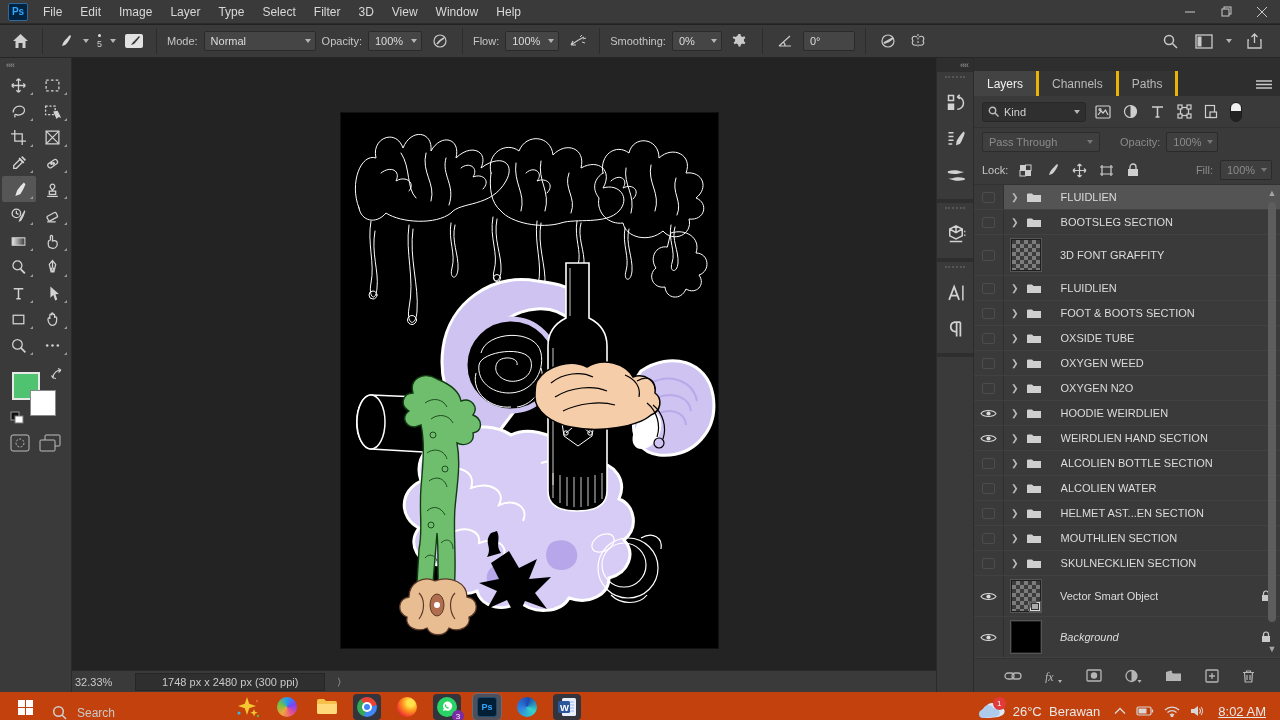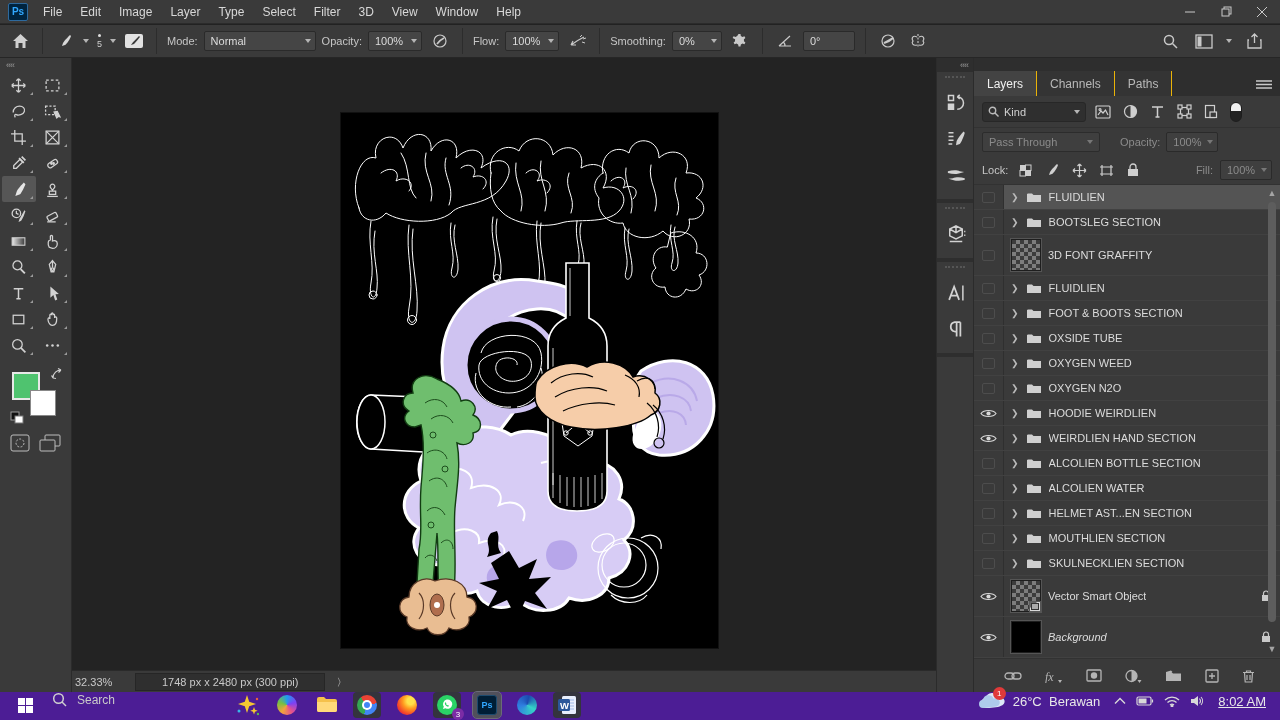--- a/index.html
+++ b/index.html
@@ -66,21 +66,21 @@
   .strip-group { border-bottom:4px solid #2e2e2e; padding:2px 0 6px; }
   .drag-dots { height:5px; margin:2px 8px 4px; border-top:2px dotted #565656; }
   .strip-icon { width:37px; height:36px; display:flex; align-items:center; justify-content:center; }
 
   
   #panels { position:absolute; left:973px; top:0; width:307px; height:634px; background:#3a3a3a; border-left:1px solid #2b2b2b; }
   
   #panels { left:973px; } 
   #panel-top { height:12px; background:#2e2e2e; }
   #panel-tabs { height:26px; background:#2e2e2e; display:flex; align-items:flex-end; }
-  .panel-tab { height:25px; padding:0 13px; display:flex; align-items:center; font-size:12px; color:#b9b9b9; background:#343434; border-right:1px solid #eab308; }
+  .panel-tab { height:25px; padding:0 13px; display:flex; align-items:center; font-size:12px; color:#b9b9b9; background:#343434; border-right:3px solid #eab308; }
   .panel-tab.active { background:#434343; color:#efefef; }
   #panel-menu { margin-left:auto; margin-right:8px; margin-bottom:6px; }
   #filter-row { height:32px; display:flex; align-items:center; gap:7px; padding:0 8px; border-bottom:1px solid #323232; }
   #kind-box { width:104px; height:20px; background:#2f2f2f; border:1px solid #272727; border-radius:3px; display:flex; align-items:center; gap:5px; padding:0 5px; color:#d0d0d0; font-size:11px; }
   #kind-box .chev { margin-left:auto; }
   .filt-icon { width:20px; height:20px; display:flex; align-items:center; justify-content:center; }
   #filter-toggle { width:12px; height:20px; background:linear-gradient(#f0f0f0 0 45%, #222 45%); border-radius:6px; border:1px solid #1d1d1d; margin-left:2px; }
   #blend-row { height:28px; display:flex; align-items:center; gap:6px; padding:0 8px; }
   #blend-select { width:118px; height:20px; background:#3f3f3f; border:1px solid #2c2c2c; border-radius:2px; display:flex; align-items:center; padding:0 6px; color:#8b8b8b; font-size:11px; }
   #blend-select .chev { margin-left:auto; border-top-color:#777; }
@@ -89,39 +89,39 @@
   #lock-row .opt-field { background:#3f3f3f; color:#8b8b8b; }
 
   #layers-list { position:absolute; left:0; top:127px; width:307px; height:473px; overflow:hidden; }
   .layer-row { display:flex; align-items:stretch; height:25px; border-bottom:1px solid #414141; }
   .layer-row.tall { height:41px; }
   .lr-eye { width:30px; flex:none; border-right:1px solid #2f2f2f; display:flex; align-items:center; justify-content:center; }
   .eye-empty { width:13px; height:11px; border:1px solid #4d4d4d; border-radius:2px; }
   .lr-content { flex:1; display:flex; align-items:center; gap:7px; padding-left:7px; min-width:0; }
   .layer-row.selected .lr-content { background:#545454; }
   .lr-chev { color:#b9b9b9; font-size:9px; flex:none; }
-  .lr-name { font-size:11px; color:#dcdcdc; white-space:nowrap; overflow:hidden; }
+  .lr-name { font-size:11px; color:#dcdcdc; white-space:nowrap; overflow:hidden;margin-left:12px; }
   .lr-name.italic { font-style:italic; }
   .thumb { width:30px; height:32px; border:1px solid #1e1e1e; outline:1px solid #555; flex:none; position:relative; }
   .thumb.checker { background:repeating-conic-gradient(#7d7d7d 0 25%, #3c3c3c 0 50%) 0 0/8px 8px; }
   .thumb.black { background:#000; }
   .so-badge { position:absolute; right:-1px; bottom:-1px; width:12px; height:11px; background:#d9d9d9; border:1px solid #555;
     display:flex; align-items:center; justify-content:center; }
   .so-badge::before { content:""; width:6px; height:5px; border:1px solid #333; background:#aaa; box-shadow:-2px -2px 0 -0.5px #666; }
   .lr-lock { margin-left:auto; margin-right:10px; flex:none; display:flex; align-items:center; }
 
   #layers-scroll { position:absolute; right:2px; top:130px; width:12px; height:466px; }
   #layers-scroll .arr { color:#a5a5a5; font-size:9px; text-align:center; line-height:10px; }
   #scroll-thumb { position:absolute; left:2px; top:14px; width:8px; height:420px; background:#5d5d5d; border-radius:4px; }
 
   #layers-bottom { position:absolute; left:0; bottom:0; width:307px; height:34px; border-top:1px solid #323232;
     display:flex; align-items:center; justify-content:space-between; padding:0 26px 0 30px; }
 
   
-  #taskbar { position:absolute; left:0; top:692px; width:1280px; height:28px; background:#4c1d95; display:flex; align-items:flex-start; z-index:40; }
+  #taskbar { position:absolute; left:0; top:692px; width:1280px; height:28px; background:#c2410c; display:flex; align-items:flex-end; z-index:40; }
   #start-btn { margin-left:12px; width:26px; height:26px; display:flex; align-items:center; justify-content:center; }
   #search-box { margin-left:14px; display:flex; align-items:center; gap:10px; color:#c9c9c9; font-size:12px; }
   #task-apps { display:flex; align-items:center; gap:12px; margin-left:118px; }
   .app-btn { width:28px; height:26px; border-radius:4px; display:flex; align-items:center; justify-content:center; position:relative; }
   .app-btn.open { background:#34343d; }
   .app-btn.focused { background:#50505b; outline:1px solid #6b6b77; }
   .badge { position:absolute; right:-3px; bottom:-2px; min-width:12px; height:12px; border-radius:6px; background:#7b2ca5; color:#fff;
     font-size:8px; display:flex; align-items:center; justify-content:center; padding:0 2px; }
   #tray { margin-left:auto; display:flex; align-items:center; gap:14px; padding-right:14px; }
   #weather { display:flex; align-items:center; gap:8px; position:relative; }

